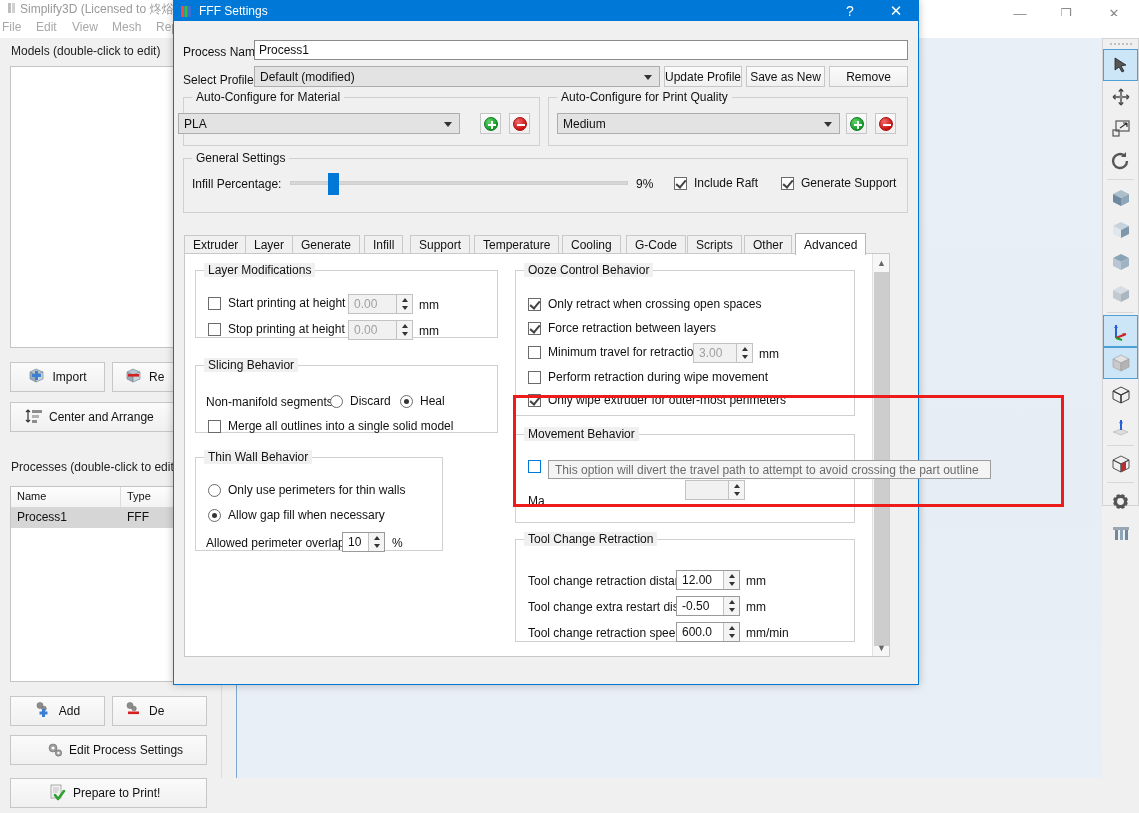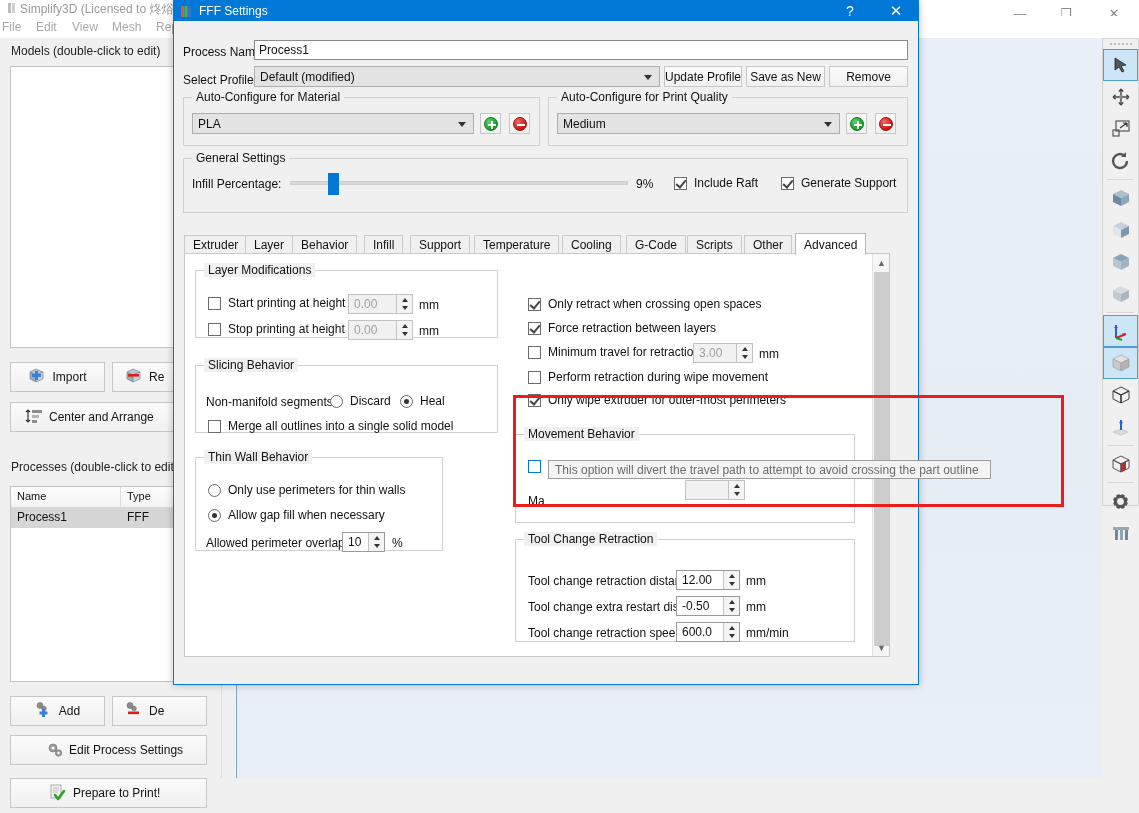--- a/index.html
+++ b/index.html
@@ -564,21 +564,21 @@
         <span>Default (modified)</span>
         <span class="arrow"></span>
       </div>
       <div class="btn" style="position:absolute;left:490px;top:45px;width:78px;height:21px;">Update Profile</div>
       <div class="btn" style="position:absolute;left:572px;top:45px;width:79px;height:21px;">Save as New</div>
       <div class="btn" style="position:absolute;left:655px;top:45px;width:79px;height:21px;">Remove</div>
 
       <div class="groupbox" style="left:9px;top:76px;width:357px;height:49px;">
         <div class="gb-title">Auto-Configure for Material</div>
       </div>
-      <div class="combo" style="left:18px;top:92px;width:282px;height:21px;">
+      <div class="combo" style="left:4px;top:92px;width:282px;height:21px;">
         <span>PLA</span>
         <span class="arrow"></span>
       </div>
       <div class="circ-btn" style="left:306px;top:92px;">
         <span class="circ green">
             <i class="plus-h"></i>
             <i class="plus-v"></i>
           </span>
       </div>
       <div class="circ-btn" style="left:335px;top:92px;">
@@ -619,21 +619,21 @@
         <span>Include Raft</span>
       </div>
       <div class="chk" style="left:607px;top:155px;">
         <span class="chkbox checked"></span>
         <span>Generate Support</span>
       </div>
 
       <div class="tabs">
         <div class="tab" style="left:0px;">Extruder</div>
         <div class="tab" style="left:61px;">Layer</div>
-        <div class="tab" style="left:108px;">Behavior</div>
+        <div class="tab" style="left:108px;">Generate</div>
         <div class="tab" style="left:180px;">Infill</div>
         <div class="tab" style="left:226px;">Support</div>
         <div class="tab" style="left:290px;">Temperature</div>
         <div class="tab" style="left:378px;">Cooling</div>
         <div class="tab" style="left:442px;">G-Code</div>
         <div class="tab" style="left:503px;">Scripts</div>
         <div class="tab" style="left:560px;">Other</div>
         <div class="tab active" style="left:611px;">Advanced</div>
       </div>
 
@@ -699,20 +699,23 @@
         <div class="row-label" style="left:21px;top:282px;">Allowed perimeter overlap</div>
         <div class="spin" style="left:157px;top:278px;width:43px;">
           <span class="sval">10</span>
           <span class="sbtns">
               <i class="up"></i>
               <i class="dn"></i>
             </span>
         </div>
         <div class="unit" style="left:207px;top:282px;">%</div>
 
+        <div class="groupbox" style="left:330px;top:16px;width:340px;height:146px;">
+          <div class="gb-title">Ooze Control Behavior</div>
+        </div>
         <div class="chk" style="left:343px;top:43px;">
           <span class="chkbox checked"></span>
           <span>Only retract when crossing open spaces</span>
         </div>
         <div class="chk" style="left:343px;top:67px;">
           <span class="chkbox checked"></span>
           <span>Force retraction between layers</span>
         </div>
         <div class="chk" style="left:343px;top:91px;">
           <span class="chkbox"></span>

